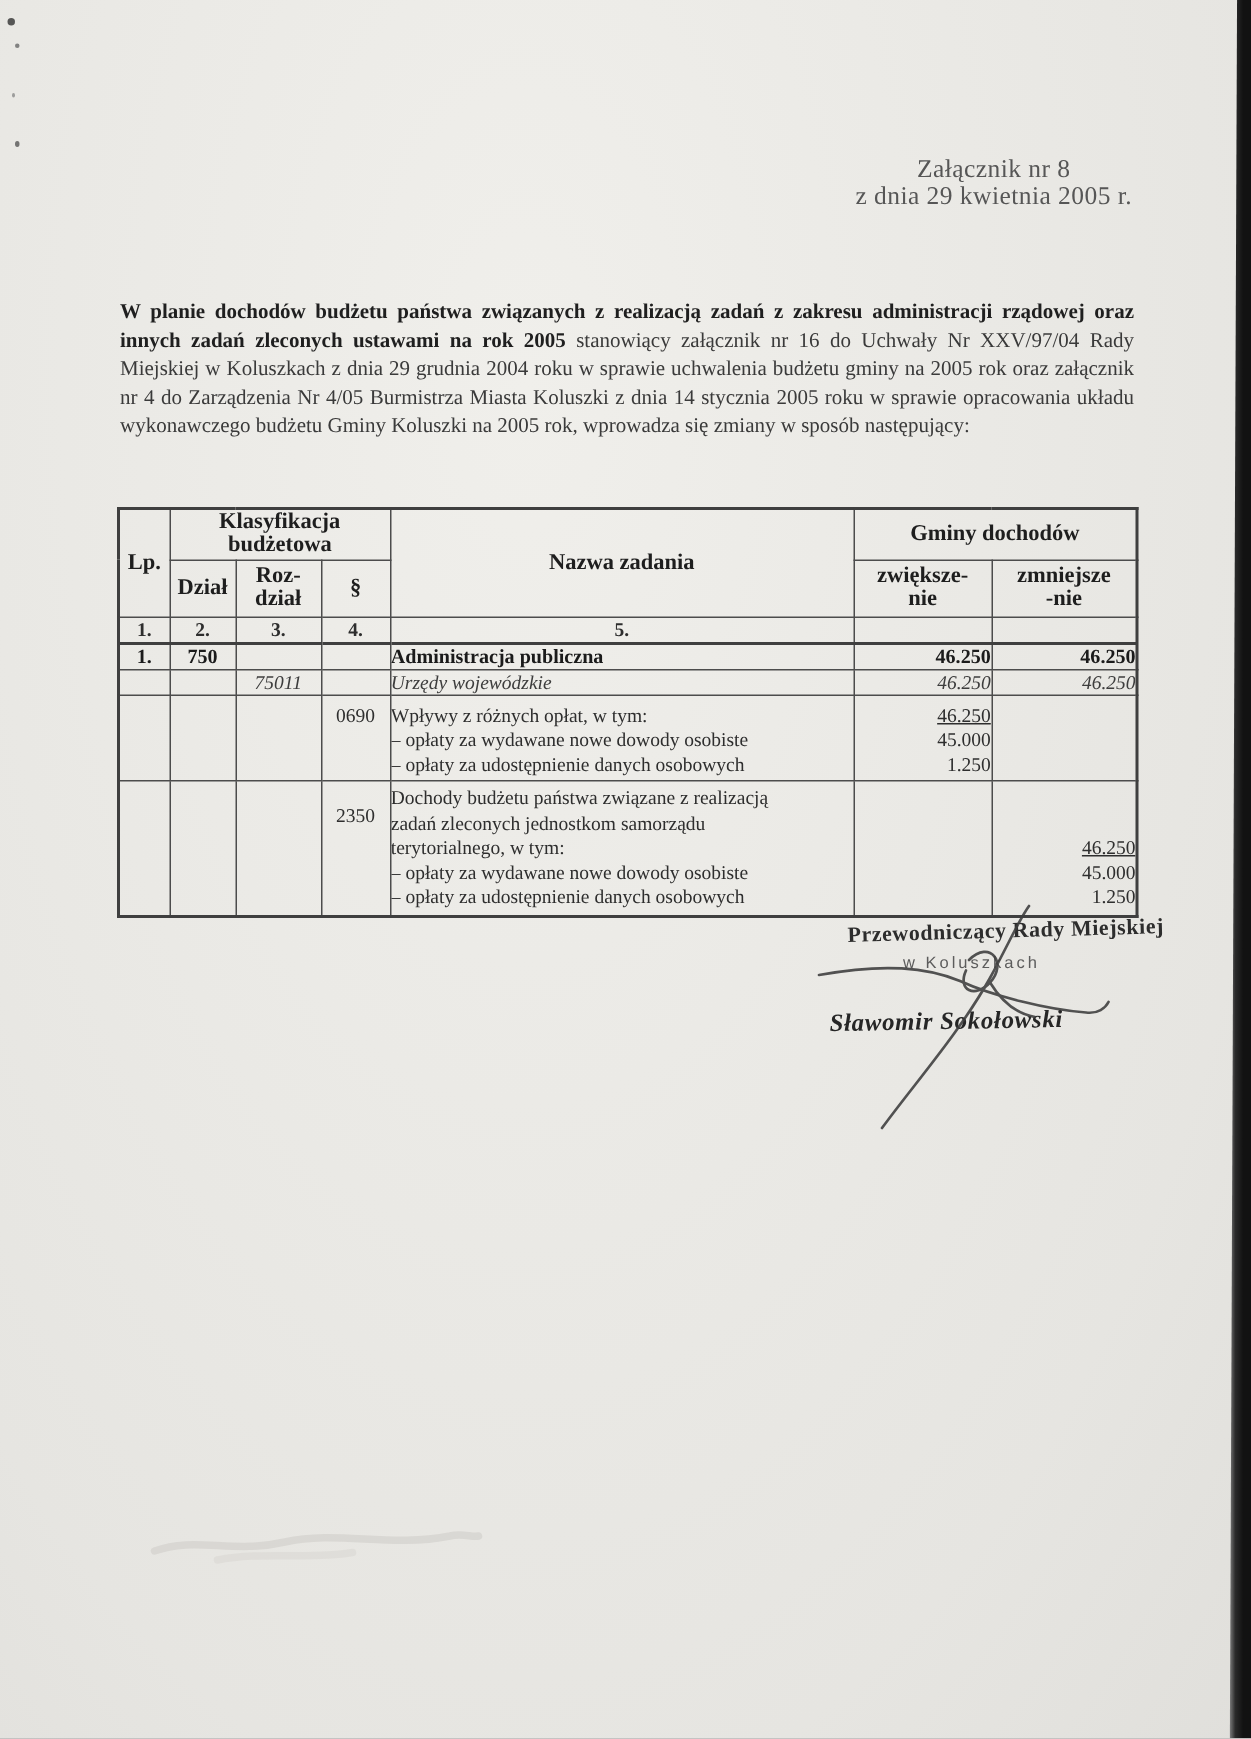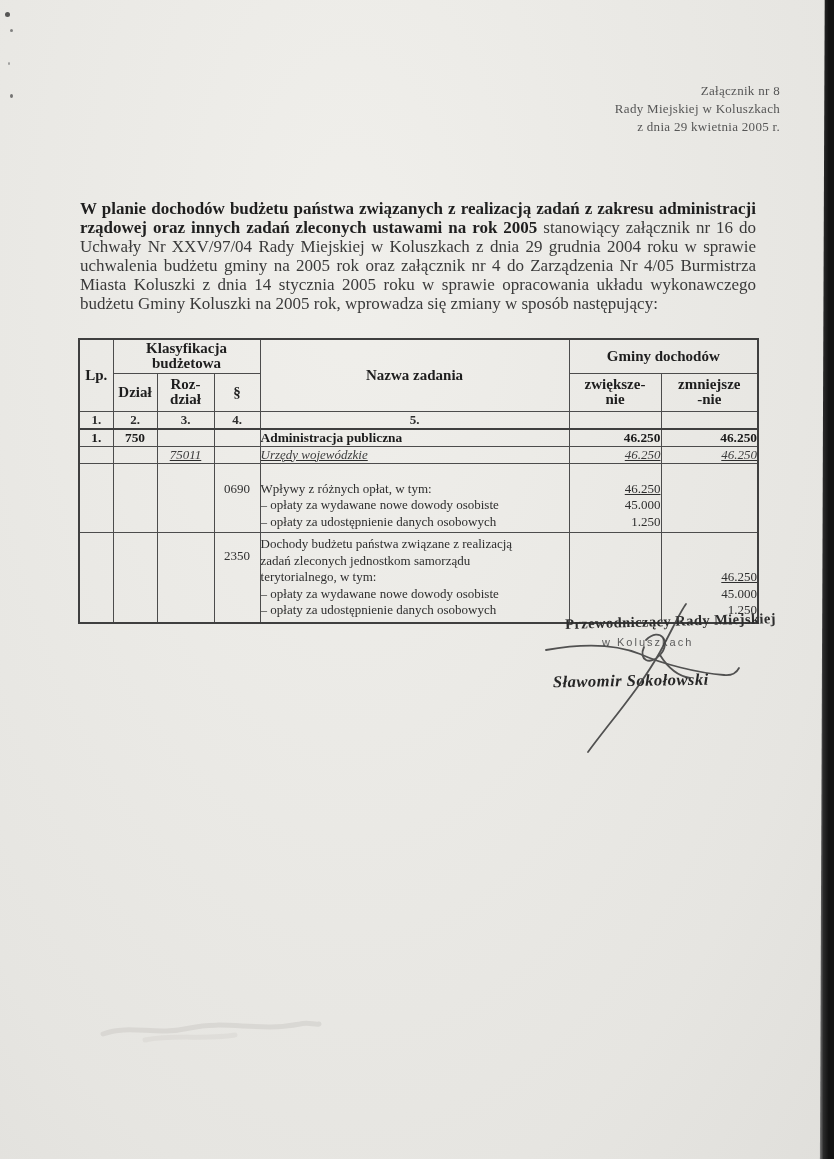--- a/index.html
+++ b/index.html
@@ -17,28 +17,28 @@
     clip-path:polygon(38% 0,100% 0,100% 100%,6% 100%);
   }
   .speck{position:absolute;border-radius:50%;}
   .speck1{left:5px;top:12px;width:5px;height:5px;background:#3c3c3c;opacity:.85;}
   .speck2{left:10px;top:29px;width:3px;height:3px;background:#686868;opacity:.8;}
   .speck3{left:8px;top:62px;width:2px;height:3px;background:#8a8a8a;opacity:.8;}
   .speck4{left:10px;top:94px;width:3px;height:4px;background:#565656;opacity:.8;}
   .smudge{position:absolute;left:95px;top:1000px;opacity:.75;}
   
   .attachment-header{
-    position:absolute;top:82px;left:545px;width:235px;
-    text-align:right;font-size:13px;line-height:18px;color:#565656;
+    position:absolute;top:104px;left:545px;width:235px;
+    text-align:center;font-size:17px;line-height:18px;color:#565656;
     letter-spacing:.3px;
   }
   
   .intro{
     position:absolute;top:199px;left:80px;width:676px;
-    font-size:17px;line-height:19px;color:#3a3a3a;
+    font-size:14px;line-height:19px;color:#3a3a3a;
     text-align:justify;margin:0;
   }
   .intro b{color:#1f1f1f;}
   
   table.budget{
     position:absolute;top:338px;left:78px;width:679px;
     border-collapse:collapse;table-layout:fixed;
     font-size:13px;color:#2e2e2e;
   }
   table.budget th, table.budget td{
@@ -51,23 +51,23 @@
   tr.hrow2{height:38px;margin-top:40px;}
   tr.numrow{height:17px;}
   tr.numrow td{font-weight:bold;text-align:center;border-bottom:2px solid #3f3f3f;font-size:13px;}
   tr.brow td{vertical-align:top;}
   td.c{text-align:center;}
   td.nazwa{padding-left:7px;text-align:left;}
   td.val{text-align:right;padding-right:11px;}
   .vline{height:16.5px;line-height:16.5px;white-space:nowrap;}
   tr.row-main{height:17px;}
   tr.row-main td{font-weight:bold;color:#1b1b1b;font-size:13.4px;}
-  tr.row-italic{height:17px;text-decoration:underline;}
+  tr.row-italic{height:17px;}
   tr.row-italic td{font-style:italic;color:#3d3d3d;}
-  tr.row-0690 td{padding-top:17px;padding-bottom:2px;margin-left:36px;}
+  tr.row-0690 td{padding-top:5px;padding-bottom:2px;margin-left:36px;}
   tr.row-2350 td{padding-top:3px;padding-bottom:3px;}
   .u{text-decoration:underline;}
   
   .signature{position:absolute;left:440px;top:600px;width:370px;height:170px;}
   .stamp-title{
     position:absolute;left:125px;top:13px;white-space:nowrap;
     font-weight:bold;font-size:14.6px;color:#2d2d2d;
     transform:rotate(-1.6deg);letter-spacing:.4px;
   }
   .stamp-place{
@@ -87,21 +87,20 @@
 
 <div class="page">
 
   <div class="speck speck1"></div>
   <div class="speck speck2"></div>
   <div class="speck speck3"></div>
   <div class="speck speck4"></div>
 
   <div class="attachment-header">
     <div>Załącznik nr 8</div>
-    <div>Rady Miejskiej w Koluszkach</div>
     <div>z dnia 29 kwietnia 2005 r.</div>
   </div>
 
   <p class="intro"><b>W planie dochodów budżetu państwa związanych z realizacją zadań z zakresu administracji rządowej oraz innych zadań zleconych ustawami na rok 2005</b><span> stanowiący załącznik nr 16 do Uchwały Nr XXV/97/04 Rady Miejskiej w Koluszkach z dnia 29 grudnia 2004 roku w sprawie uchwalenia budżetu gminy na 2005 rok oraz załącznik nr 4 do Zarządzenia Nr 4/05 Burmistrza Miasta Koluszki z dnia 14 stycznia 2005 roku w sprawie opracowania układu wykonawczego budżetu Gminy Koluszki na 2005 rok, wprowadza się zmiany w sposób następujący:</span></p>
 
   <table class="budget">
     <colgroup>
       <col style="width:34px">
         <col style="width:44px">
         <col style="width:57px">

